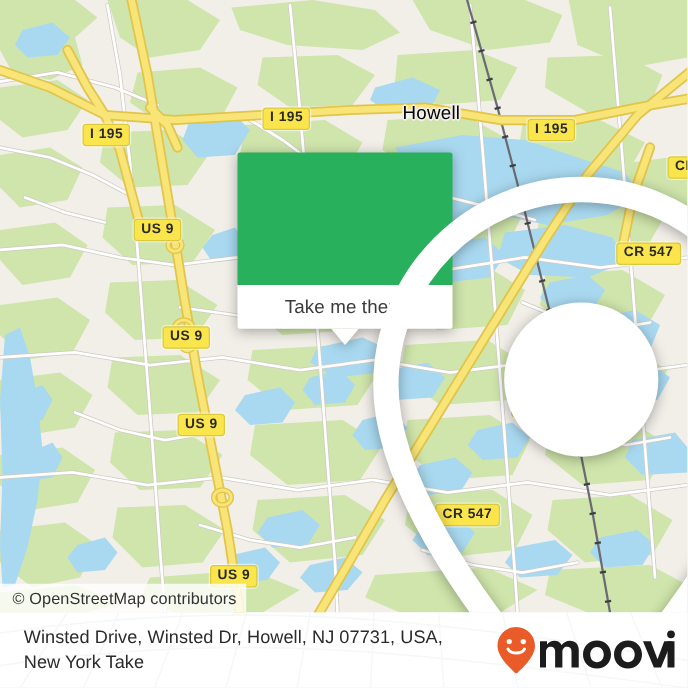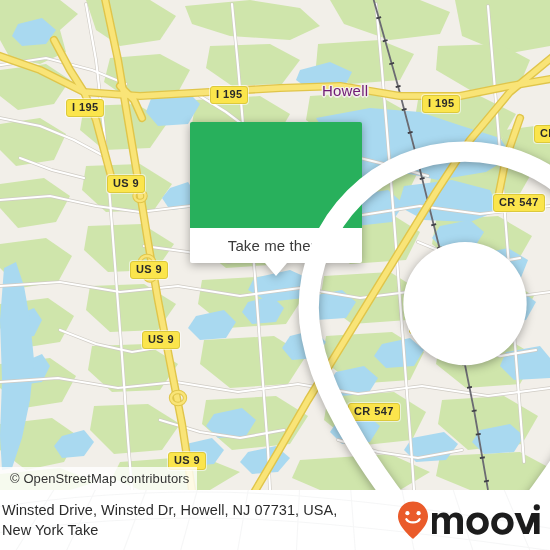--- a/index.html
+++ b/index.html
@@ -39,21 +39,21 @@
     letter-spacing:.4px;
     padding:1px 5px 2px 5px;
     white-space:nowrap;
     box-shadow:0 0 0 1px rgba(255,255,255,.55);
     line-height:13px;
   }
 
   
   .town{
     position:absolute;
-    color:#701a75;
+    color:#000000;
     font-size:15px;
     letter-spacing:.2px;
     text-shadow:
       1.5px 0 0 #f2efe9,-1.5px 0 0 #f2efe9,
       0 1.5px 0 #f2efe9,0 -1.5px 0 #f2efe9,
       1px 1px 0 #f2efe9,-1px -1px 0 #f2efe9,
       1px -1px 0 #f2efe9,-1px 1px 0 #f2efe9;
     white-space:nowrap;
   }
 
@@ -85,21 +85,21 @@
   
   #footer{
     position:absolute;left:0;top:490px;width:550px;height:60px;
     background:#ffffff;
     display:flex;align-items:center;
     overflow:hidden;
   }
   #footer-wm{position:absolute;left:0;top:0;width:550px;height:60px;opacity:.09;}
   .addr{
     position:relative;z-index:2;
-    margin-left:2px;width:360px;
+    margin-left:19px;width:360px;
     font-size:14.5px;line-height:20px;color:#2b2b2b;
     letter-spacing:.05px;
   }
   .brand{
     position:relative;z-index:2;
     margin-left:auto;margin-right:10px;
     display:flex;align-items:center;gap:2px;
   }
   .brand svg{display:block;}
 </style>

